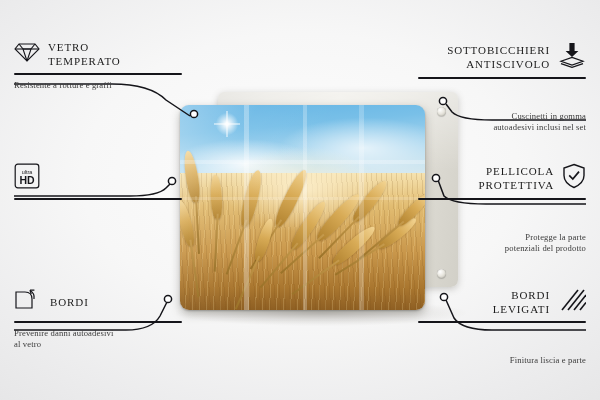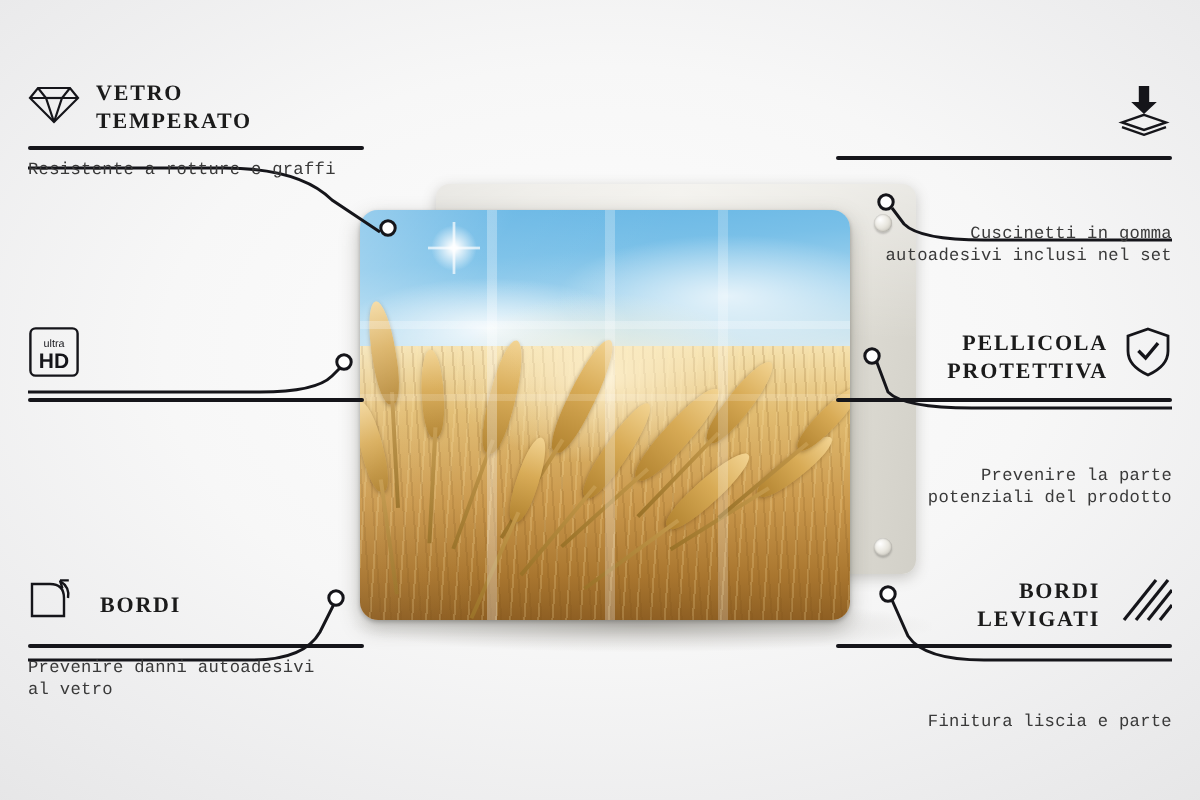--- a/index.html
+++ b/index.html
@@ -112,29 +112,28 @@
     position:absolute;left:176px;top:300px;width:290px;height:26px;
     background:radial-gradient(ellipse at 50% 50%,rgba(120,115,105,.30),rgba(120,115,105,0) 72%);
   }
 
   
   .leaders{position:absolute;inset:0;pointer-events:none;}
   .callout{position:absolute;}
   .callout .head{display:flex;align-items:center;gap:8px;}
   .callout.right .head{justify-content:flex-end;}
   .ttl{
-    font-size:11px;font-weight:bold;letter-spacing:.9px;color:#1b1b1b;
+    font-size:11px;font-weight:normal;letter-spacing:.9px;color:#1b1b1b;
     line-height:14px;text-transform:uppercase;
   }
   .callout.right .ttl{text-align:right;}
   .rule{height:1.6px;background:#15151a;margin-top:5px;border-radius:1px;}
   .cap{
     font-size:8.6px;color:#3a3a3a;line-height:11.5px;margin-top:5px;
     letter-spacing:.15px;
-    font-family:Liberation Mono, monospace;
   }
   .callout.right .cap{text-align:right;margin-top:32px;}
   .ico{flex:0 0 auto;}
 
   
   .c-tl{left:14px;top:40px;width:168px;}
   .c-ml{left:14px;top:163px;width:168px;}
   .c-bl{left:14px;top:288px;width:168px;}
   .c-tr{left:418px;top:42px;width:168px;}
   .c-mr{left:418px;top:163px;width:168px;}
@@ -267,20 +266,24 @@
     </div>
     <div class="rule"></div>
     <div class="cap">
       <span>Prevenire danni autoadesivi</span><br>
       <span>al vetro</span>
     </div>
   </div>
 
   <div class="callout right c-tr">
     <div class="head">
+      <span class="ttl">
+        <span>SOTTOBICCHIERI</span><br>
+        <span>ANTISCIVOLO</span>
+      </span>
       <span class="ico">
         <svg width="28" height="26" viewBox="0 0 28 26" fill="none" stroke="#15151a" stroke-width="1.2">
           <path d="M11.4 1 H16.6 V9 H20.4 L14 15 L7.6 9 H11.4 Z" fill="#15151a" stroke="none"></path>
           <path d="M14 15.4 L25 19.2 L14 23 L3 19.2 Z"></path>
           <path d="M3 21.6 L14 25.4 L25 21.6"></path>
         </svg>
       </span>
     </div>
     <div class="rule"></div>
     <div class="cap">
@@ -297,21 +300,21 @@
       </span>
       <span class="ico">
         <svg width="24" height="26" viewBox="0 0 24 26" fill="none" stroke="#15151a" stroke-width="1.4">
           <path d="M12 1.5 L22 5 V12.5 Q22 20 12 24.5 Q2 20 2 12.5 V5 Z"></path>
           <path d="M7.2 12.4 L10.8 16 L17 8.6" stroke-width="1.7"></path>
         </svg>
       </span>
     </div>
     <div class="rule"></div>
     <div class="cap">
-      <span>Prevenire la parte</span><br>
+      <span>Protegge la parte</span><br>
       <span>potenziali del prodotto</span>
     </div>
   </div>
 
   <div class="callout right c-br">
     <div class="head">
       <span class="ttl">
         <span>BORDI</span><br>
         <span>LEVIGATI</span>
       </span>

